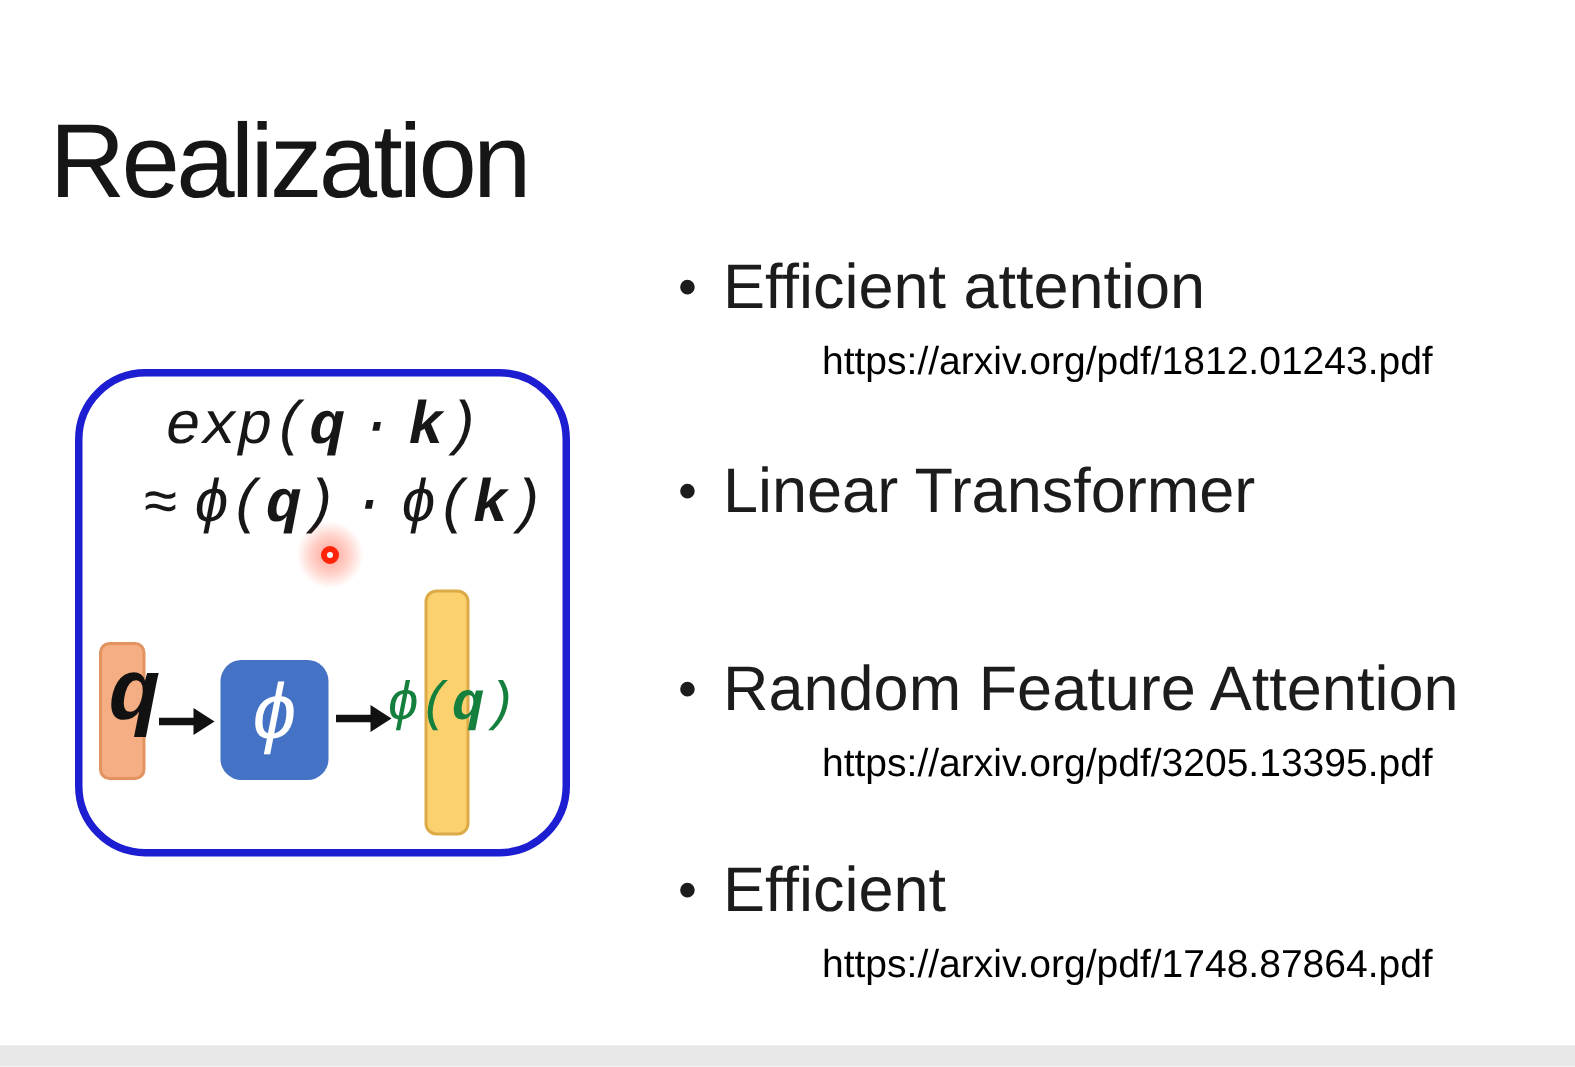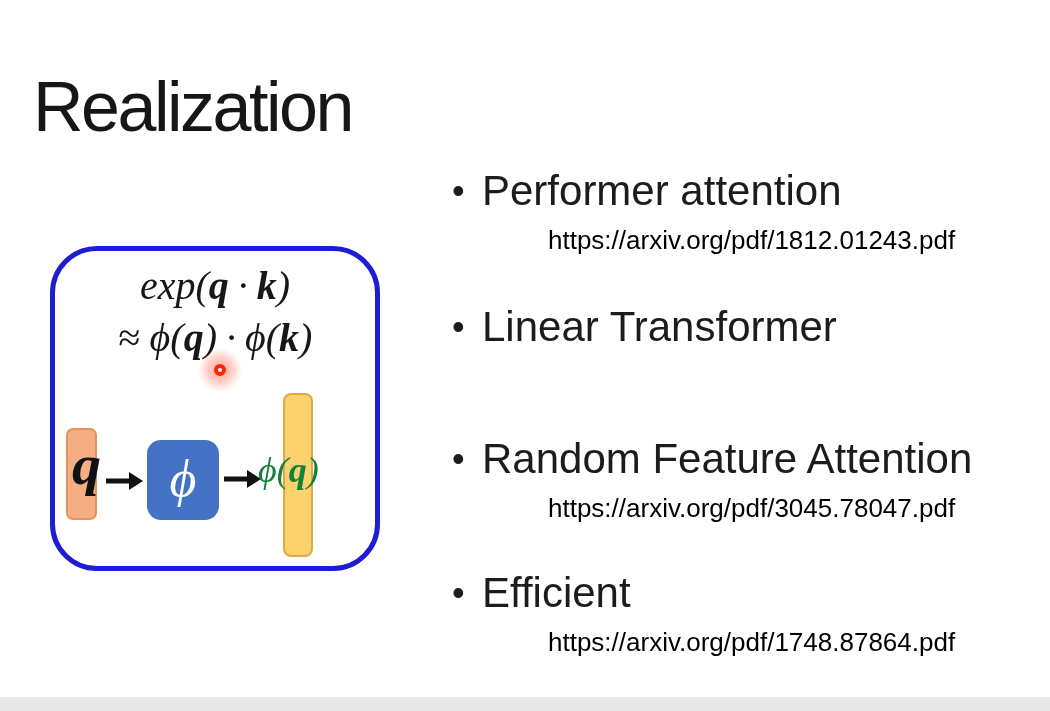--- a/index.html
+++ b/index.html
@@ -18,31 +18,31 @@
     letter-spacing:-2.5px;color:#161616;
   }
   
   .box-outline{
     position:absolute;left:50px;top:246px;
     width:330px;height:325px;box-sizing:border-box;
     border:5px solid var(--outline_blue,#1d1dd2);
     border-radius:47px;background:transparent;
   }
   .math{
-    font-family:Liberation Serif, serif;
+    font-family:Liberation Mono, monospace;
     font-style:italic;
   }
   .formula-line{
     position:absolute;left:50px;width:330px;
     text-align:center;font-size:40px;line-height:1.2;
     color:#171717;white-space:nowrap;
   }
   .formula-line .bold{font-weight:bold;}
   .formula-line1{top:262px;}
-  .formula-line2{top:314px;}
+  .formula-line2{top:314px;padding-left:14px;}
   .mdot{padding:0 9px;}
   .mapprox{padding-right:10px;}
   
   .laser-glow{
     position:absolute;left:198px;top:348px;width:44px;height:44px;
     border-radius:50%;
     background:radial-gradient(circle,rgba(255,70,45,.5) 0%,rgba(255,90,60,.28) 40%,rgba(255,120,90,0) 72%);
     pointer-events:none;
   }
   .laser-ring{
@@ -136,38 +136,38 @@
     <line x1="2" y1="11" x2="27" y2="11" stroke="#111" stroke-width="5"></line>
     <polygon points="25,2 39,11 25,20" fill="#111"></polygon>
   </svg>
 
   <div class="output-bar"></div>
   <div class="output-label math"><span>ϕ(</span><span class="bold">q</span><span>)</span></div>
 
   <div class="ref-group rg-1">
     <div class="ref-heading">
       <span class="bullet">•</span>
-      <span>Performer attention</span>
+      <span>Efficient attention</span>
     </div>
     <div class="ref-url">https://arxiv.org/pdf/1812.01243.pdf</div>
   </div>
 
   <div class="ref-group rg-2">
     <div class="ref-heading">
       <span class="bullet">•</span>
       <span>Linear Transformer</span>
     </div>
   </div>
 
   <div class="ref-group rg-3">
     <div class="ref-heading">
       <span class="bullet">•</span>
       <span>Random Feature Attention</span>
     </div>
-    <div class="ref-url">https://arxiv.org/pdf/3045.78047.pdf</div>
+    <div class="ref-url">https://arxiv.org/pdf/3205.13395.pdf</div>
   </div>
 
   <div class="ref-group rg-4">
     <div class="ref-heading">
       <span class="bullet">•</span>
       <span>Efficient</span>
     </div>
     <div class="ref-url">https://arxiv.org/pdf/1748.87864.pdf</div>
   </div>
 

